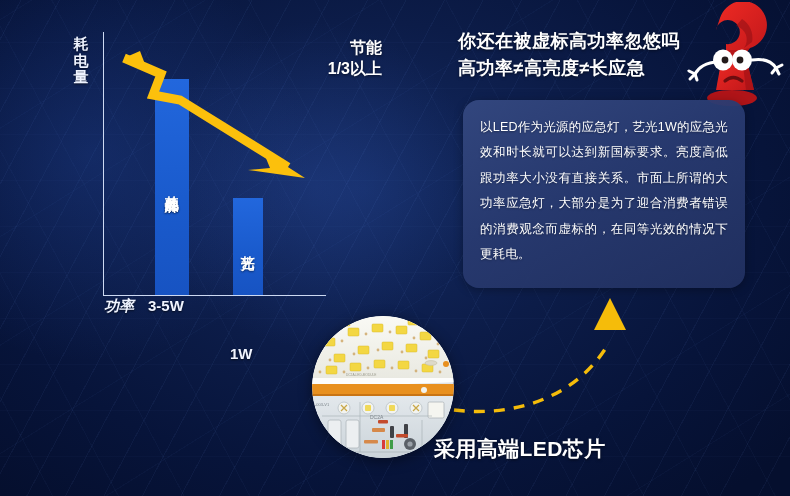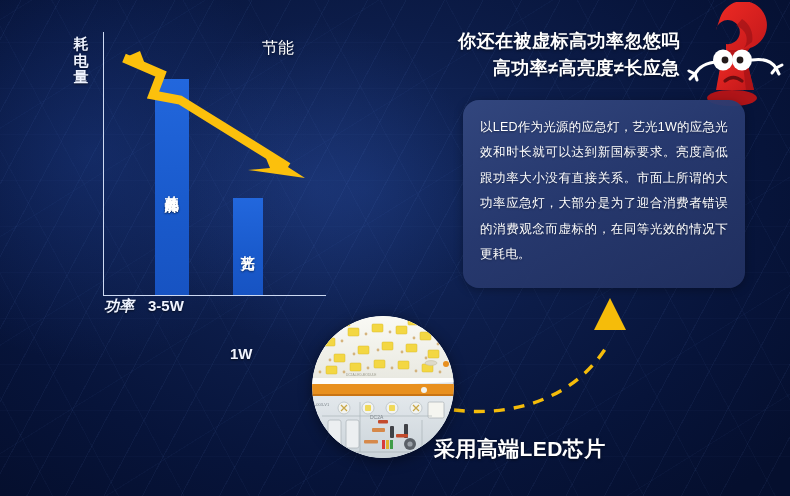--- a/index.html
+++ b/index.html
@@ -76,34 +76,33 @@
     text-shadow: 0 1px 2px rgba(0,0,0,.45);
   }
   .tick {
     position: absolute; top: 297px;
     color: #f0f4ff; font-size: 15px; font-weight: bold;
     text-shadow: 0 1px 2px rgba(0,0,0,.6);
     white-space: nowrap;
   }
   .savings {
     position: absolute; left: 262px; top: 38px;
-    width: 120px; text-align: left;
-    color: #ffffff; font-size: 16px; font-weight: normal; line-height: 1.30;
+    width: 120px; text-align: right;
+    color: #ffffff; font-size: 16px; font-weight: bold; line-height: 1.30;
     text-shadow: 0 1px 3px rgba(0,0,0,.6);
   }
   #zigzag { position: absolute; left: 120px; top: 48px; }
 
   
   .headline {
     position: absolute; left: 458px; top: 28px;
     color: #ffffff; font-size: 18px; font-weight: bold;
     line-height: 1.52; letter-spacing: .5px;
     text-shadow: 0 1px 3px rgba(0,0,0,.55);
     white-space: nowrap;
-    text-align: right;
   }
 
   
   #mascot { position: absolute; left: 676px; top: 2px; }
 
   
   .card {
     position: absolute; left: 463px; top: 100px;
     width: 282px; height: 188px;
     border-radius: 16px;
@@ -160,20 +159,21 @@
         <span class="bar-txt">艺光</span>
       </div>
     </div>
 
     <div class="tick" style="left:104px;font-style:italic;">功率</div>
     <div class="tick" style="left:148px;">3-5W</div>
     <div class="tick" style="left:230px;margin-top:48px;">1W</div>
 
     <div class="savings">
       <div>节能</div>
+      <div>1/3以上</div>
     </div>
 
     <svg id="zigzag" width="210" height="150" viewBox="0 0 210 150">
       <path d="M4 10 L41 26 L33 47 L60 52 L168 119" fill="none" stroke="#fcc00c" stroke-width="9" stroke-linejoin="miter" stroke-linecap="butt"></path>
       <path d="M185 130 L143 103 L150 120 L128 122 Z" fill="#fcc00c"></path>
       <path d="M4 10 L20 3 L26 19 Z" fill="#fcc00c"></path>
     </svg>
   </div>
 
   <div class="headline">

